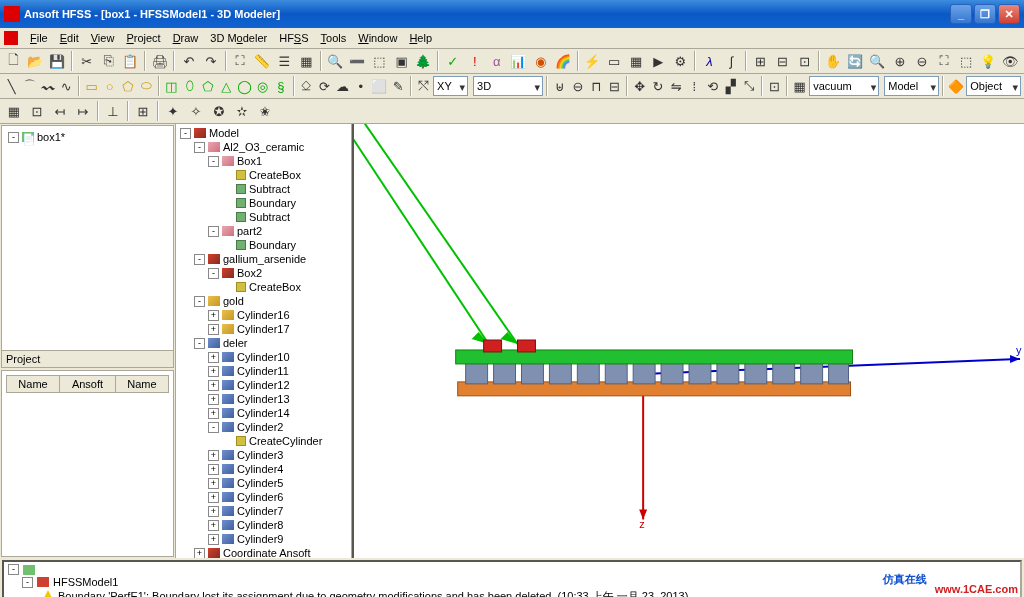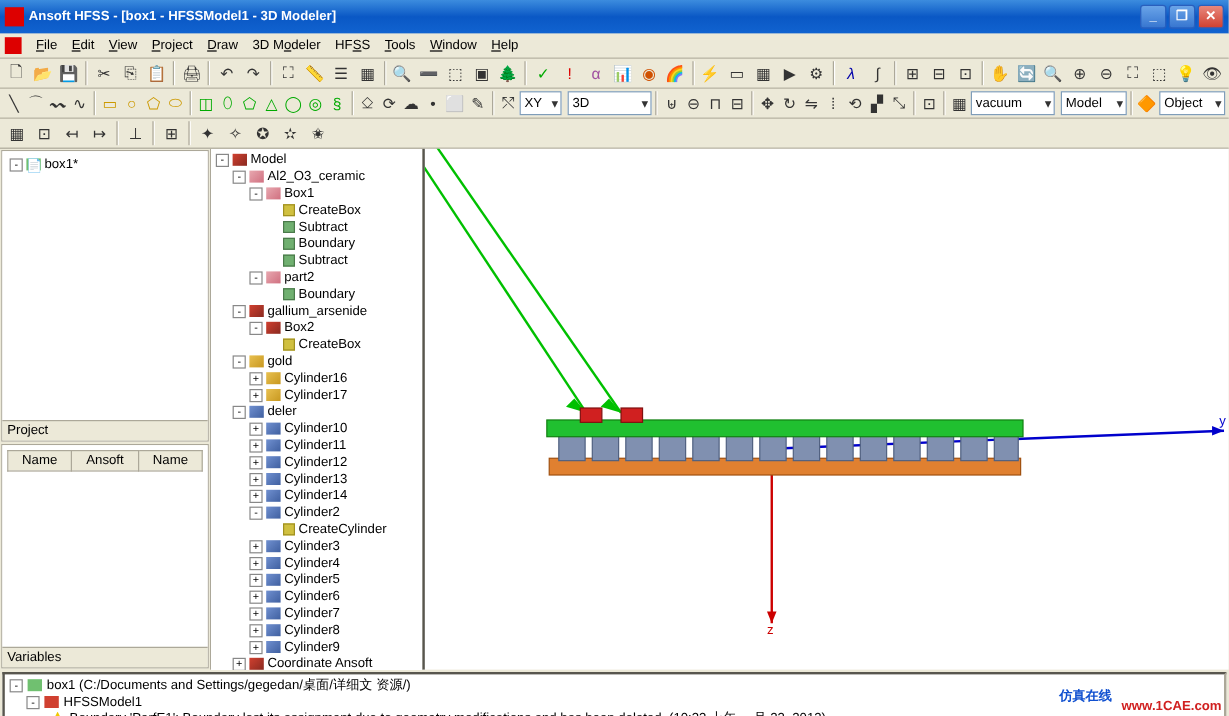--- a/index.html
+++ b/index.html
@@ -219,21 +219,20 @@
         <table>
           <tbody>
               <tr>
             <th>Name</th>
             <th>Ansoft</th>
             <th>Name</th>
           </tr>
         </tbody>
           </table>
       </div>
-      <div class="panel-title">Variables</div>
     </div>
   </div>
 
   <div class="treecol">
     <div class="tree" id="model-tree">
         <div class="tree-item">
           <span class="indent" style="width:0px"></span>
           <span class="exp">-</span>
           <span class="icn cube"></span>
           <span>Model</span>
@@ -460,21 +459,20 @@
       <rect x="130" y="216" width="18" height="12" fill="#d02020" stroke="#801010"></rect>
       <rect x="164" y="216" width="18" height="12" fill="#d02020" stroke="#801010"></rect>
     </svg>
   </div>
 </div>
 
 <div class="msgpanel">
   <div class="msg-line">
       <span class="exp" style="width:11px;height:11px;border:1px solid #888;text-align:center;line-height:9px;font-size:9px;background:white">-</span>
       <span class="icn" style="background:#70c070;width:12px;height:10px"></span>
-      <span>box1 (C:/Documents and Settings/gegedan/桌面/详细文 资源/)</span>
     </div>
   <div class="msg-line" style="padding-left:16px">
       <span class="exp" style="width:11px;height:11px;border:1px solid #888;text-align:center;line-height:9px;font-size:9px;background:white">-</span>
       <span class="icn" style="background:#d04030;width:12px;height:10px"></span>
       <span>HFSSModel1</span>
     </div>
   <div id="msg-warnings">
       <div class="msg-line" style="padding-left: 36px;">
         <span class="warn"></span>
         <span>Boundary 'PerfE1': Boundary lost its assignment due to geometry modifications and has been deleted.  (10:33 上午  一月 23, 2013)</span>

